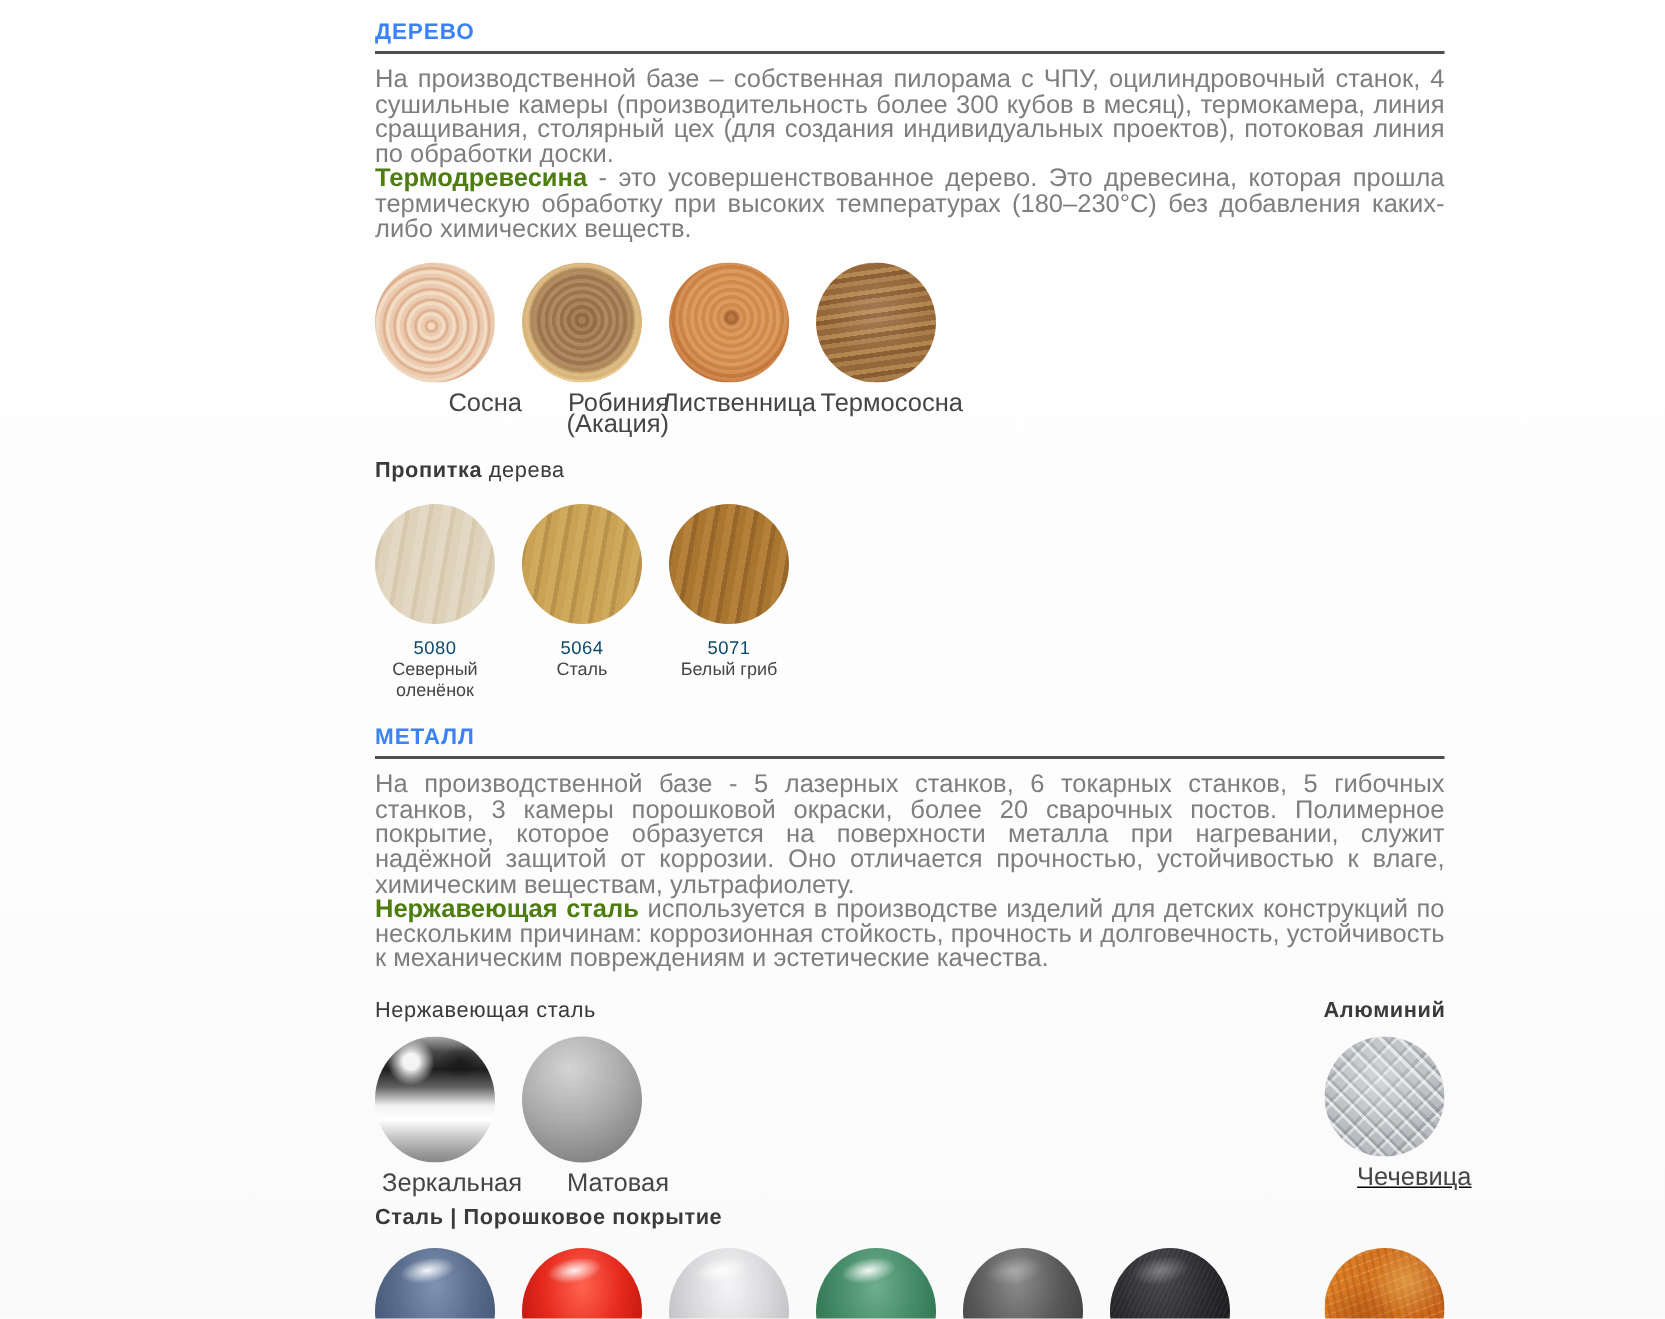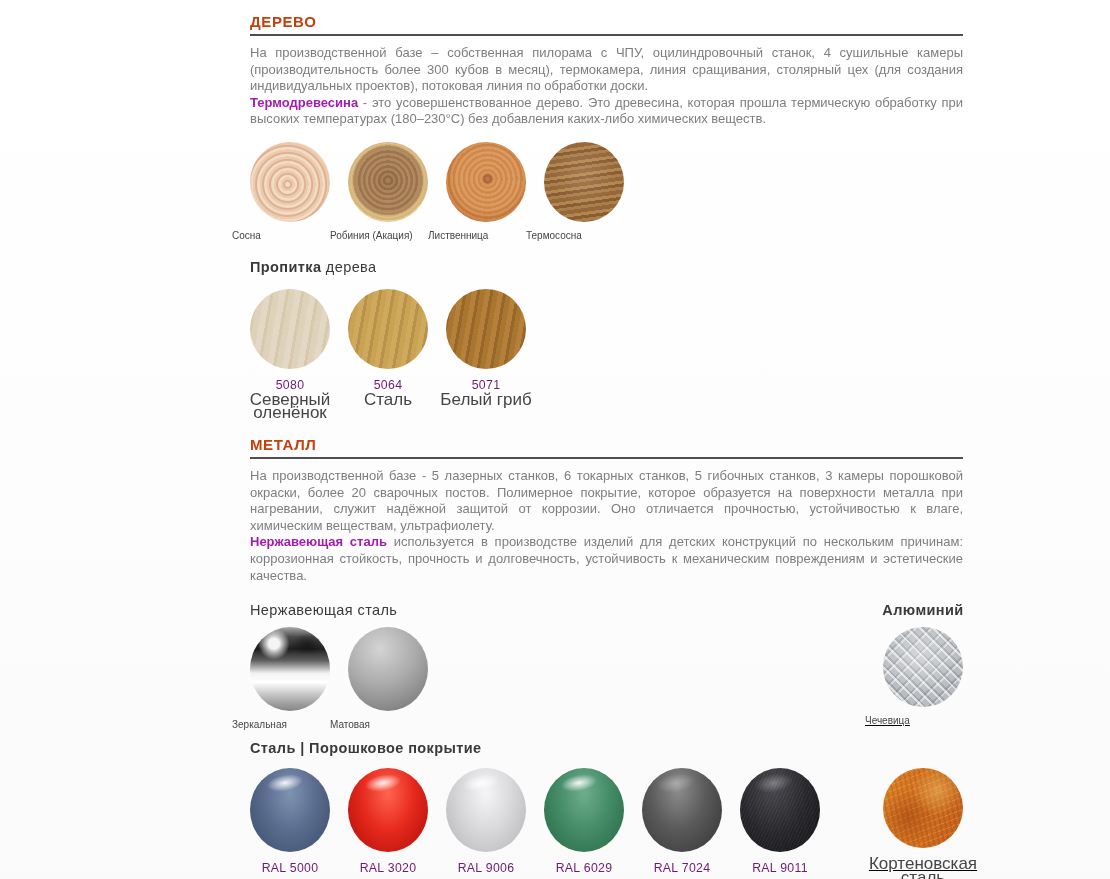--- a/index.html
+++ b/index.html
@@ -5,43 +5,43 @@
   * { box-sizing: border-box; margin: 0; padding: 0; }
   html,body { width:1110px; height:879px; }
   body {
     background: linear-gradient(180deg,#ffffff 0%,#fdfdfd 60%,#fafafa 100%);
     font-family: "Liberation Sans", sans-serif;
     overflow: hidden;
   }
   .content { width:713px; margin-left:250px; padding-top:13px; }
 
   
-  .section-title { font-size:15px; font-weight:bold; color:#c2410c; letter-spacing:.6px; }
+  .section-title { font-size:15px; font-weight:bold; color:#3b82f6; letter-spacing:.6px; }
   .rule { height:2px; background:#4f4f4f; margin-top:4px; }
 
   
-  .para { margin-top:9px; font-size:13px; line-height:16.6px; color:#7e7e7e; text-align:justify; }
-  .para .lead { font-weight:bold; color:#a21caf; }
+  .para { margin-top:9px; font-size:17px; line-height:16.6px; color:#7e7e7e; text-align:justify; }
+  .para .lead { font-weight:bold; color:#4d7c0f; }
 
   
   .sub-title { font-size:14.5px; color:#3a3a3a; letter-spacing:.4px; }
   .sub-title .lead { font-weight:bold;text-align:right; }
   .sub-title.all-bold { font-weight:bold; }
 
   
   .swatch-row { display:flex; align-items:flex-start; }
   .swatch { width:80px; margin-right:18px; display:flex; flex-direction:column; align-items:center; }
   .swatch.push-right { margin-left:auto; margin-right:0;text-decoration:underline; }
   .disc { position:relative; width:80px; height:80px; border-radius:50%; }
   .ball { position:relative; width:80px; height:84px; border-radius:50%; }
   .swatch-label { margin-top:7px; width:116px; margin-left:-18px; margin-right:-18px;
-    text-align:left; font-size:10px; line-height:14px; color:#454545; white-space:pre-line; }
-  .swatch-code { margin-top:9px; font-size:12.3px; color:#701a75; letter-spacing:.3px; }
+    text-align:right; font-size:17px; line-height:14px; color:#454545; white-space:pre-line; }
+  .swatch-code { margin-top:9px; font-size:12.3px; color:#0c4a6e; letter-spacing:.3px; }
   .swatch-sub { margin-top:1px; width:116px; margin-left:-18px; margin-right:-18px;
-    text-align:center; font-size:17px; line-height:13.5px; color:#454545; white-space:pre-line; }
+    text-align:center; font-size:12px; line-height:13.5px; color:#454545; white-space:pre-line; }
 
   
   .c-sosna { background:
     radial-gradient(circle at 50% 50%, rgba(0,0,0,0) 66%, rgba(168,115,80,.35) 90%, rgba(130,88,55,.55) 99%),
     repeating-radial-gradient(circle at 47% 53%, #f3dcc4 0 2px, #dfb191 3px 4px, #ecccb0 5px 7px); }
   .c-robinia { background:
     repeating-radial-gradient(circle at 50% 48%, rgba(255,255,255,.10) 0 2px, rgba(0,0,0,.07) 3px 5px),
     radial-gradient(circle at 50% 48%, #9c7146 0 10%, #a87c50 30% 54%, #c49d66 60%, #e7c384 66% 84%, #9c6b36 89%, #46321a 93% 100%); }
   .c-listv { background:
     repeating-radial-gradient(circle at 52% 46%, rgba(255,255,255,.10) 0 2px, rgba(0,0,0,.05) 3px 5px),

